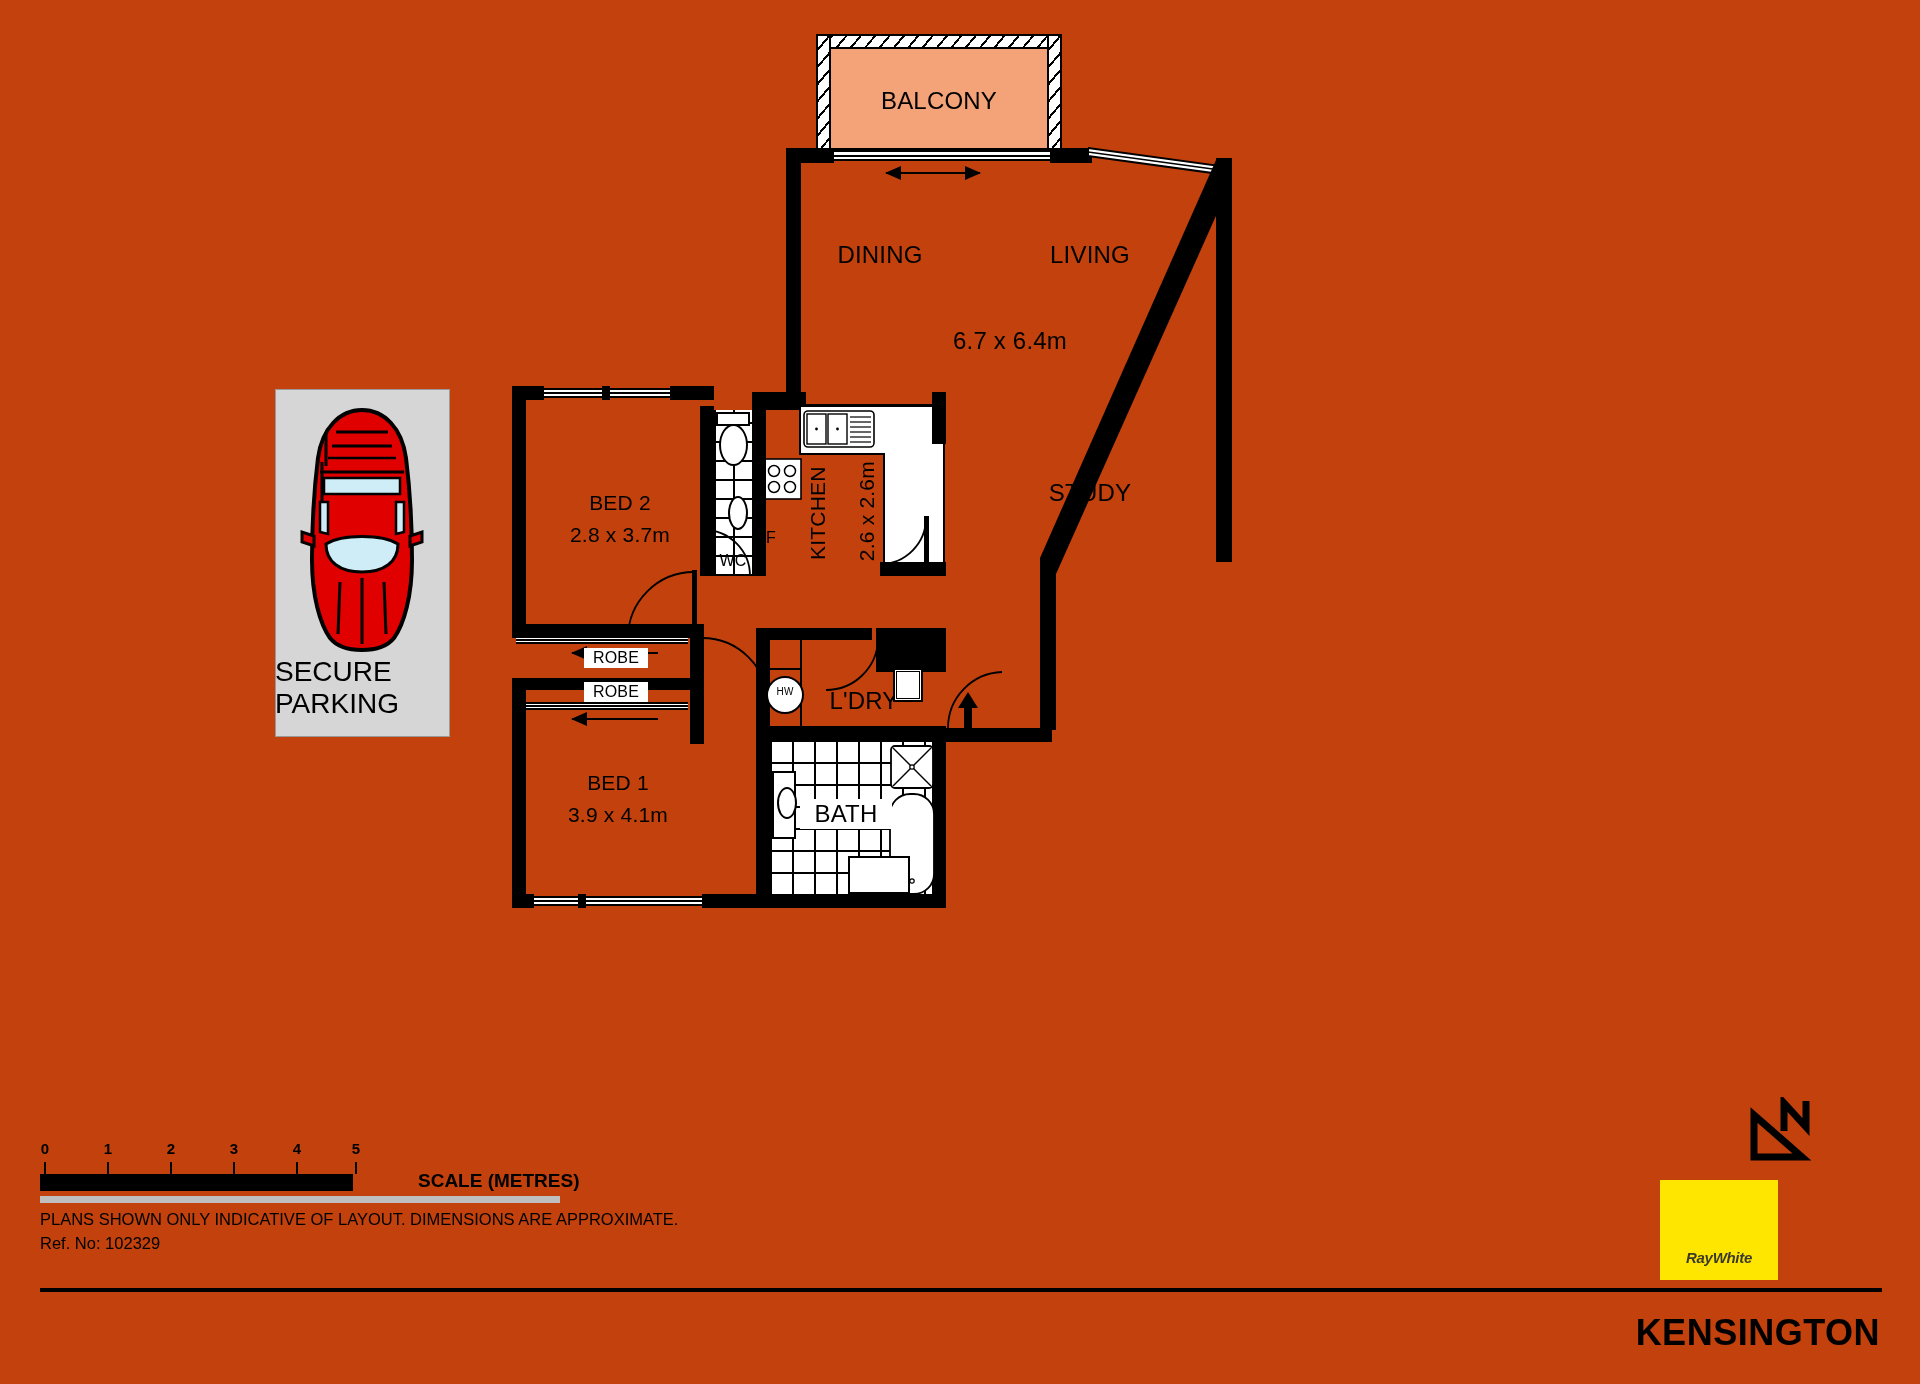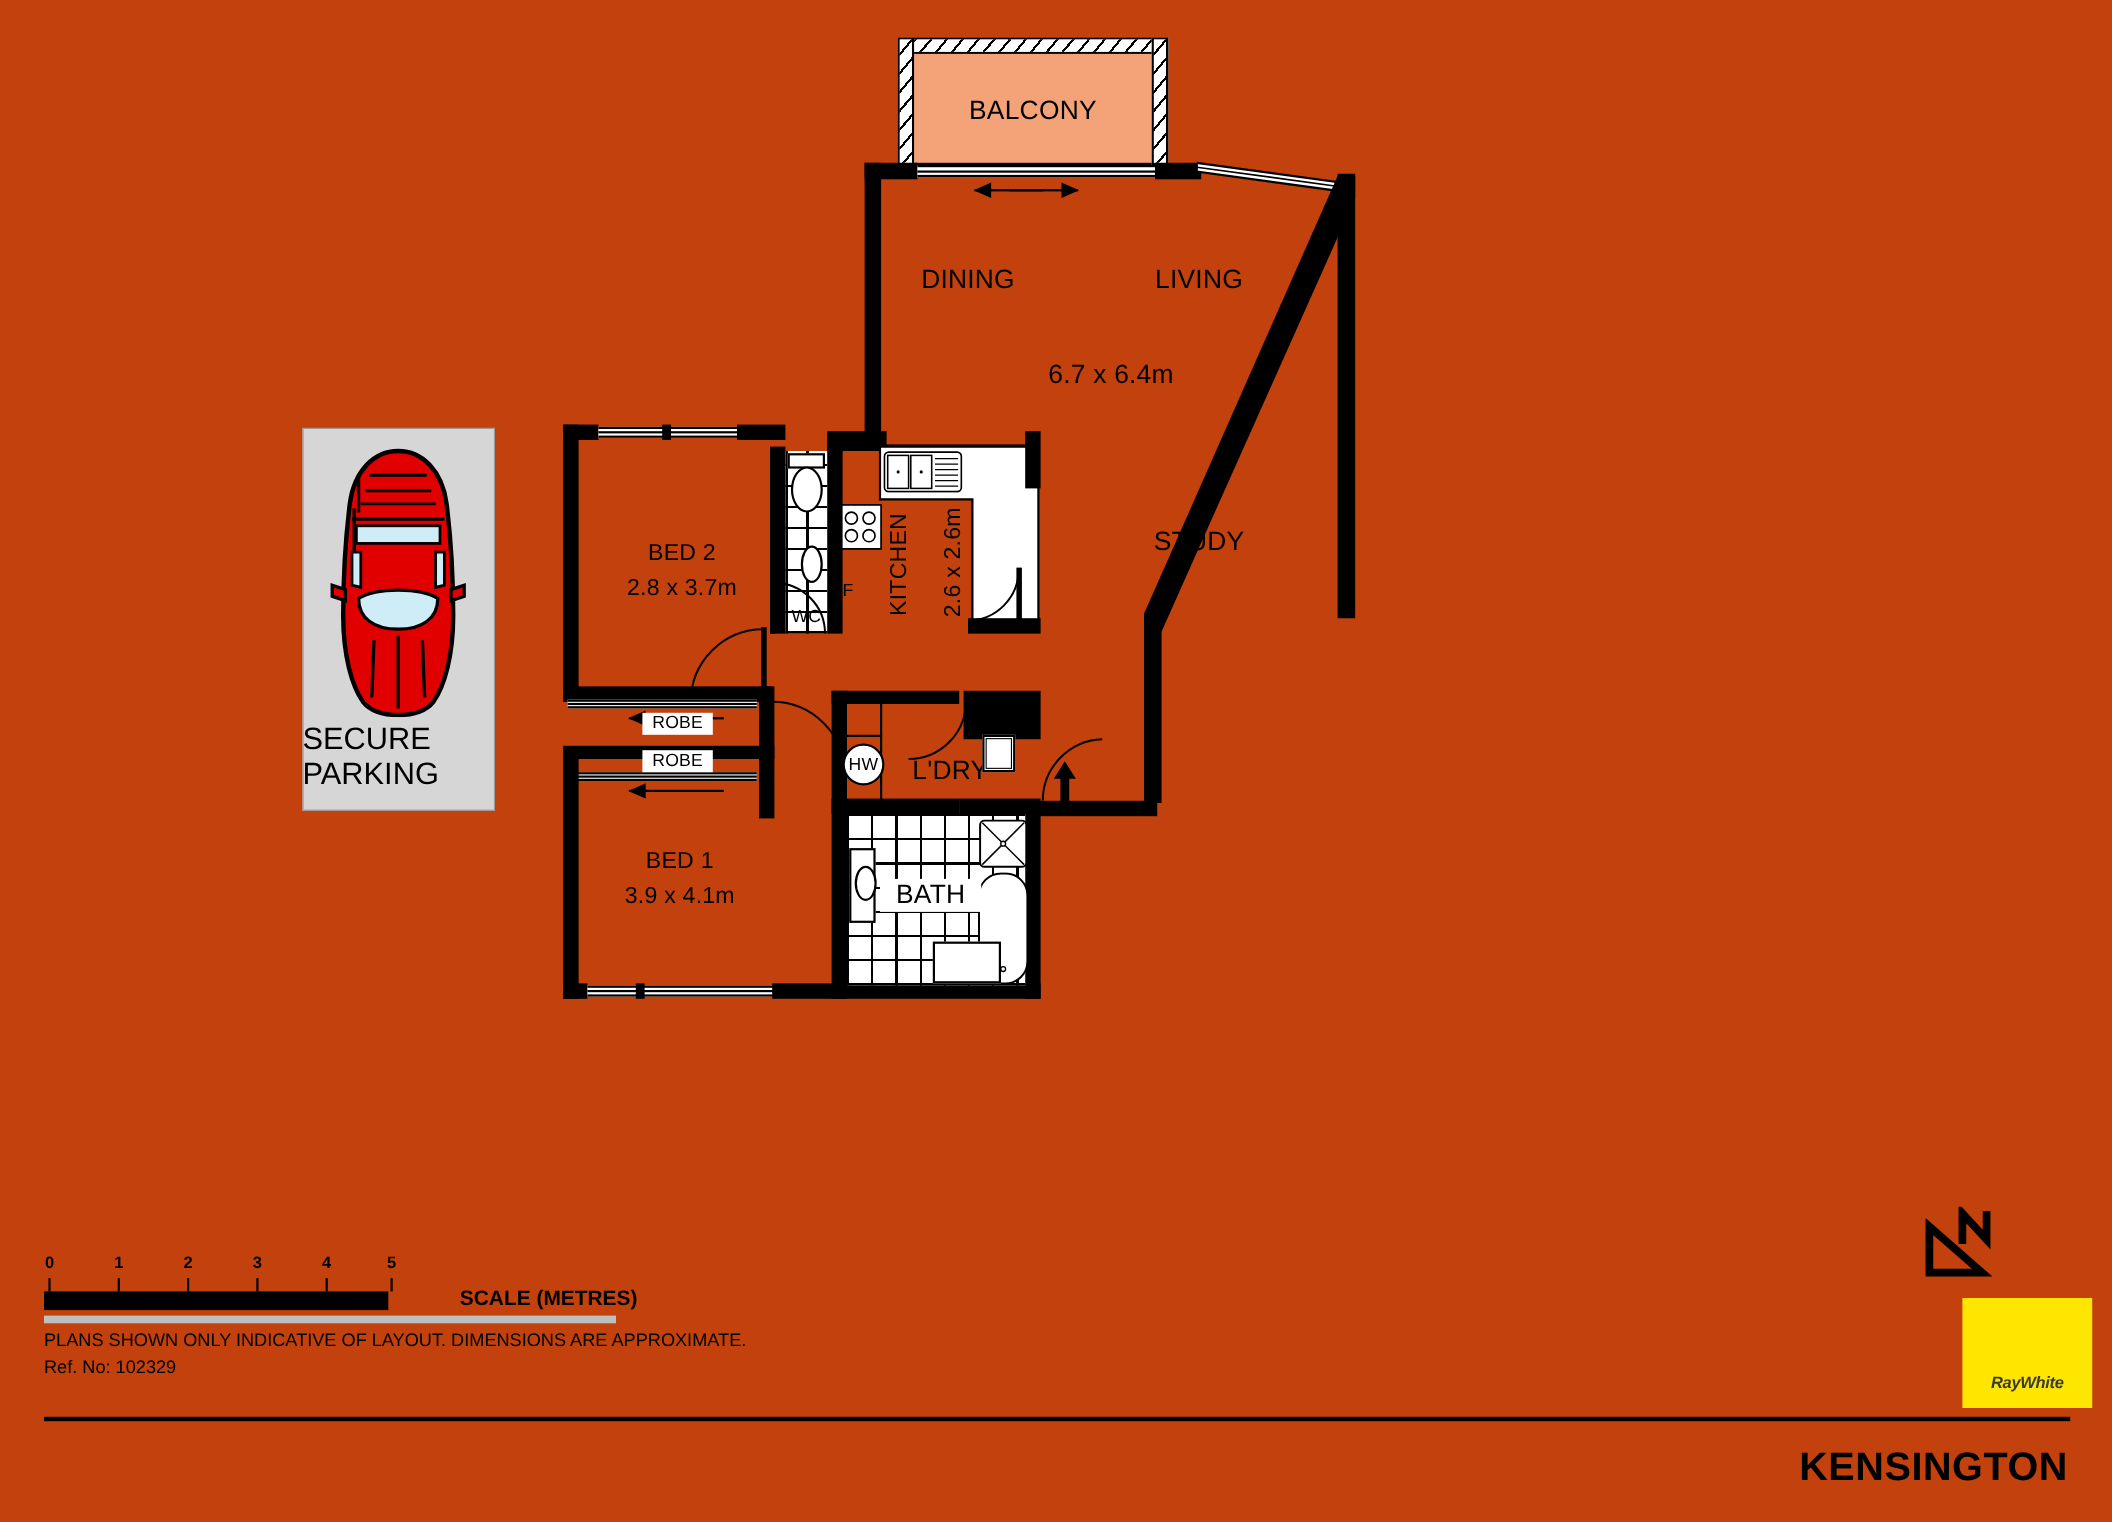--- a/index.html
+++ b/index.html
@@ -47,21 +47,21 @@
     color: #000;
     text-align: center;
     white-space: nowrap;
     line-height: 1.25;
     letter-spacing: .2px;
   }
   .lbl-xl  { font-size: 21px; }
   .lbl-lg  { font-size: 24px; }
   .lbl-md  { font-size: 21px; }
   .lbl-sm  { font-size: 16px; }
-  .lbl-xs  { font-size: 16px; }
+  .lbl-xs  { font-size: 10px; }
 
   .rotated { transform: rotate(-90deg); transform-origin: center center; }
 
   
   .window-h {
     position: absolute;
     background: #ffffff;
     border-top: 2px solid #000;
     border-bottom: 2px solid #000;
   }
@@ -163,21 +163,21 @@
     position:absolute; left:40px; top:1312px;
     font-size:36px; font-weight:bold; color:#000; letter-spacing:.5px;
   }
   #footer-right {
     position:absolute; right:40px; top:1312px;
     font-size:36px; font-weight:bold; color:#000; letter-spacing:.5px;
   }
 
   
   #raywhite-box {
-    position:absolute; left:1784px; top:1180px;
+    position:absolute; left:1660px; top:1180px;
     width:118px; height:100px; background:#FFE600;
   }
   #raywhite-text {
     position:absolute; left:0; bottom:14px; width:100%;
     text-align:center; font-size:15px; font-weight:bold;
     font-style:italic; color:#3a3a2e; letter-spacing:-.3px;
   }
   #north-arrow { position:absolute; left:1748px; top:1097px; }
 </style>
 </head>

